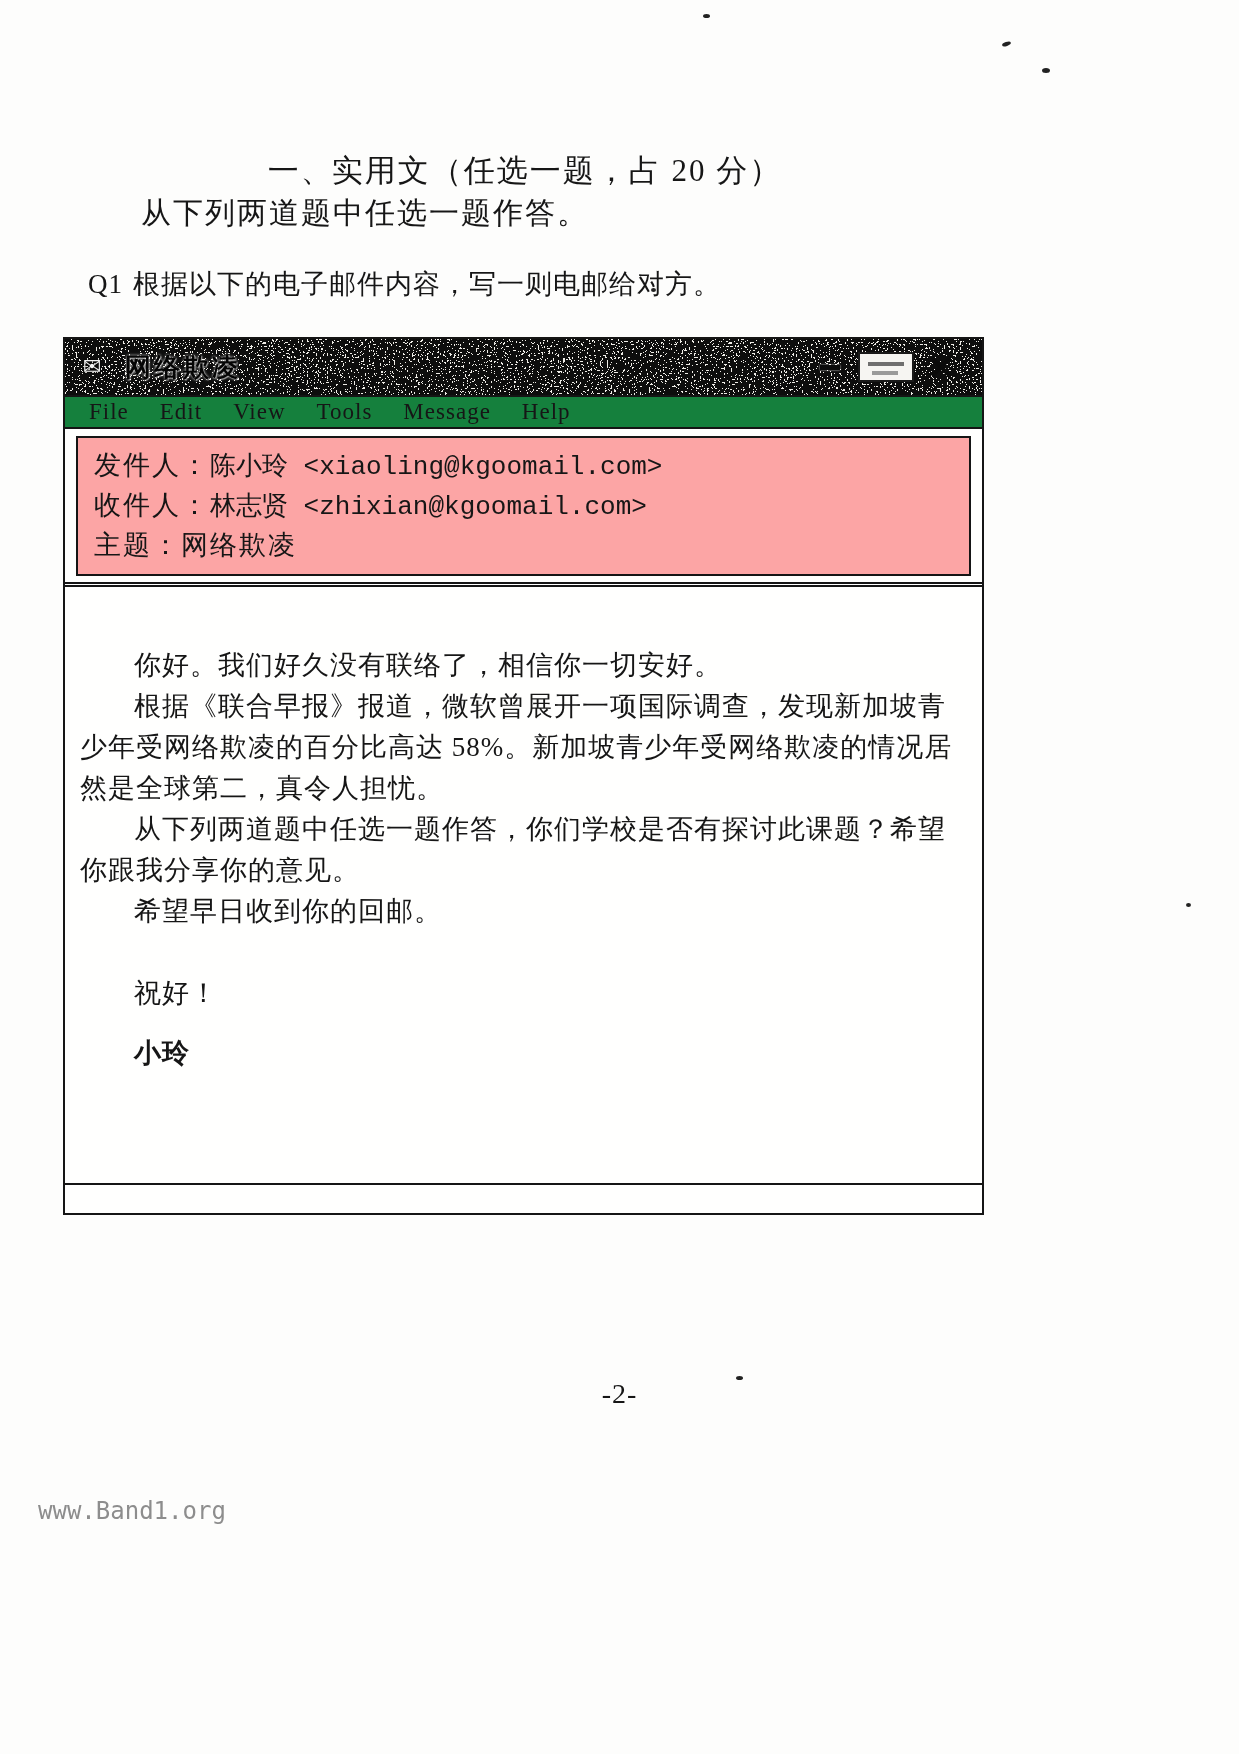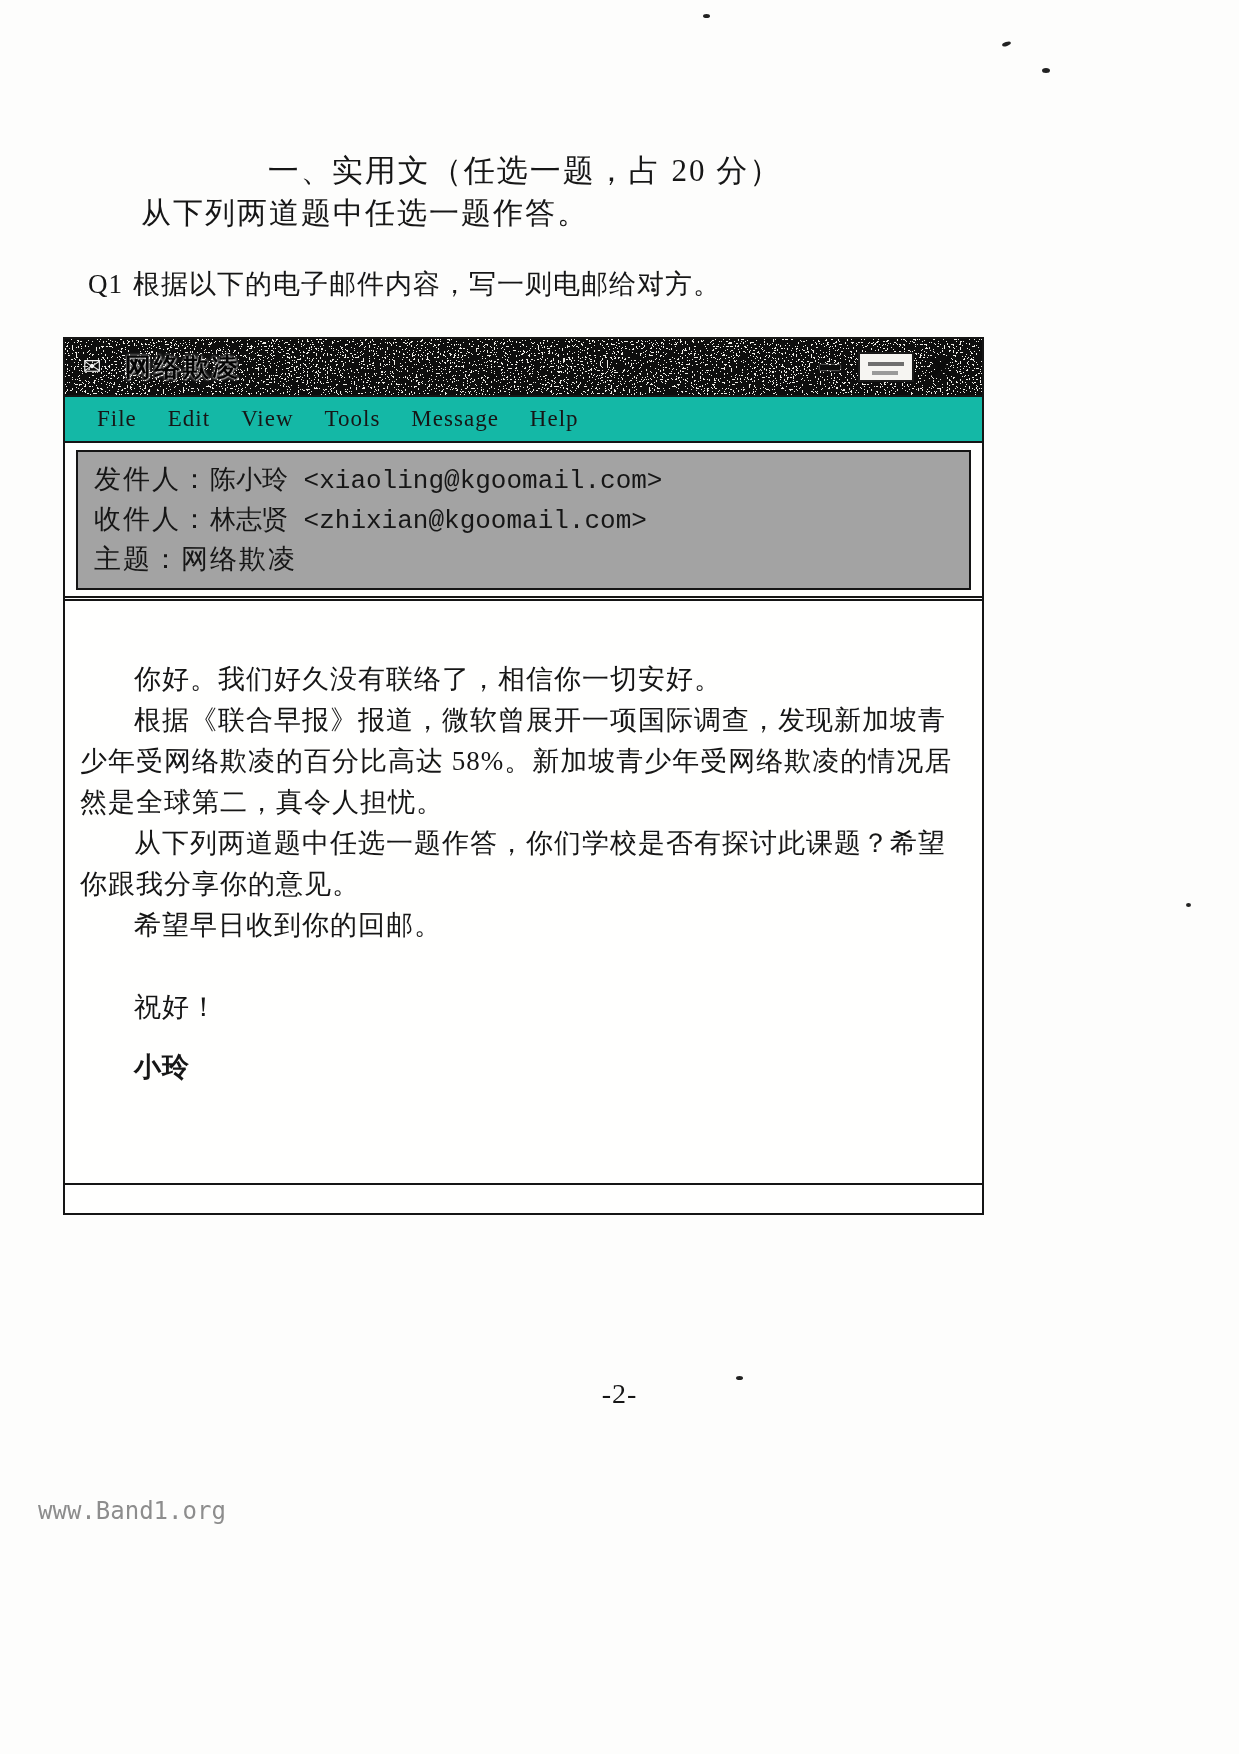--- a/index.html
+++ b/index.html
@@ -37,27 +37,27 @@
     font-weight:600; }
   .tb-buttons { margin-left:auto; display:flex; align-items:center; gap:10px; padding-right:14px; }
   .tb-btn { display:flex; align-items:center; justify-content:center; cursor:default; }
   .btn-min { width:36px; height:26px; }
   .btn-min .bar { width:20px; height:5px; background:#0b0b0b; box-shadow:0 0 2px #fff; }
   .btn-max { width:56px; height:30px; background:#f6f5f2; border:2px solid #1a1a1a; position:relative; }
   .btn-max .scrib { position:absolute; left:8px; top:8px; width:36px; height:4px; background:#6f6f6f; }
   .btn-max .scrib2 { position:absolute; left:12px; top:17px; width:26px; height:4px; background:#9a9a9a; }
   .btn-close { width:34px; height:28px; }
   
-  .menubar { height:46px; display:flex; align-items:center; gap:31px;
-    padding-left:32px; border-bottom:2px solid #151515;
-    font-family:"Liberation Serif","DejaVu Serif",serif; font-size:23px; background:#14b8a6; }
+  .menubar { height:32px; display:flex; align-items:center; gap:31px;
+    padding-left:24px; border-bottom:2px solid #151515;
+    font-family:"Liberation Serif","DejaVu Serif",serif; font-size:23px; background:#15803d; }
   .menu-item { letter-spacing:1px; }
   
   .head-box { margin:7px 11px 0 11px; border:2px solid #151515; padding:8px 16px 10px 16px;
-    background:#a3a3a3; }
+    background:#fca5a5; }
   .hrow { font-size:27px; line-height:38px; white-space:nowrap; }
   .hlabel { letter-spacing:2px; }
   .hvalue { font-family:"Liberation Mono","DejaVu Sans Mono",monospace; font-size:26px; letter-spacing:0; }
   .dbl-line { margin-top:6px; height:5px; border-top:2px solid #151515; border-bottom:2px solid #151515; }
   
   .mail-body { padding:58px 17px 0 15px; font-size:27px; line-height:41px; letter-spacing:1px; }
   .mail-body p { text-indent:2em; }
   .salutation { text-indent:0; }
   .closing { margin-top:41px; }
   .signature { margin-top:19px; text-indent:0;font-weight:bold; }

